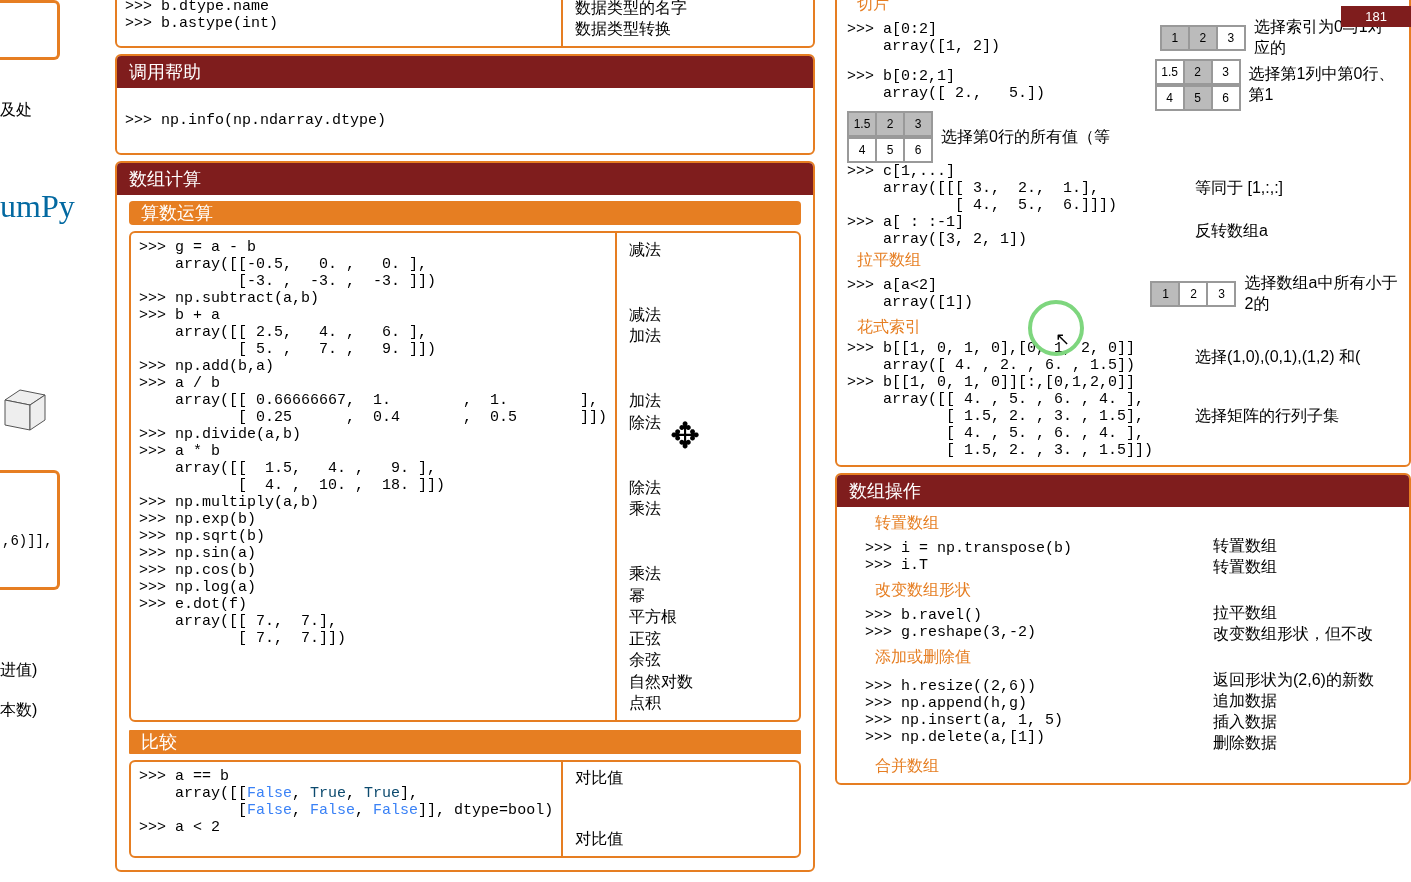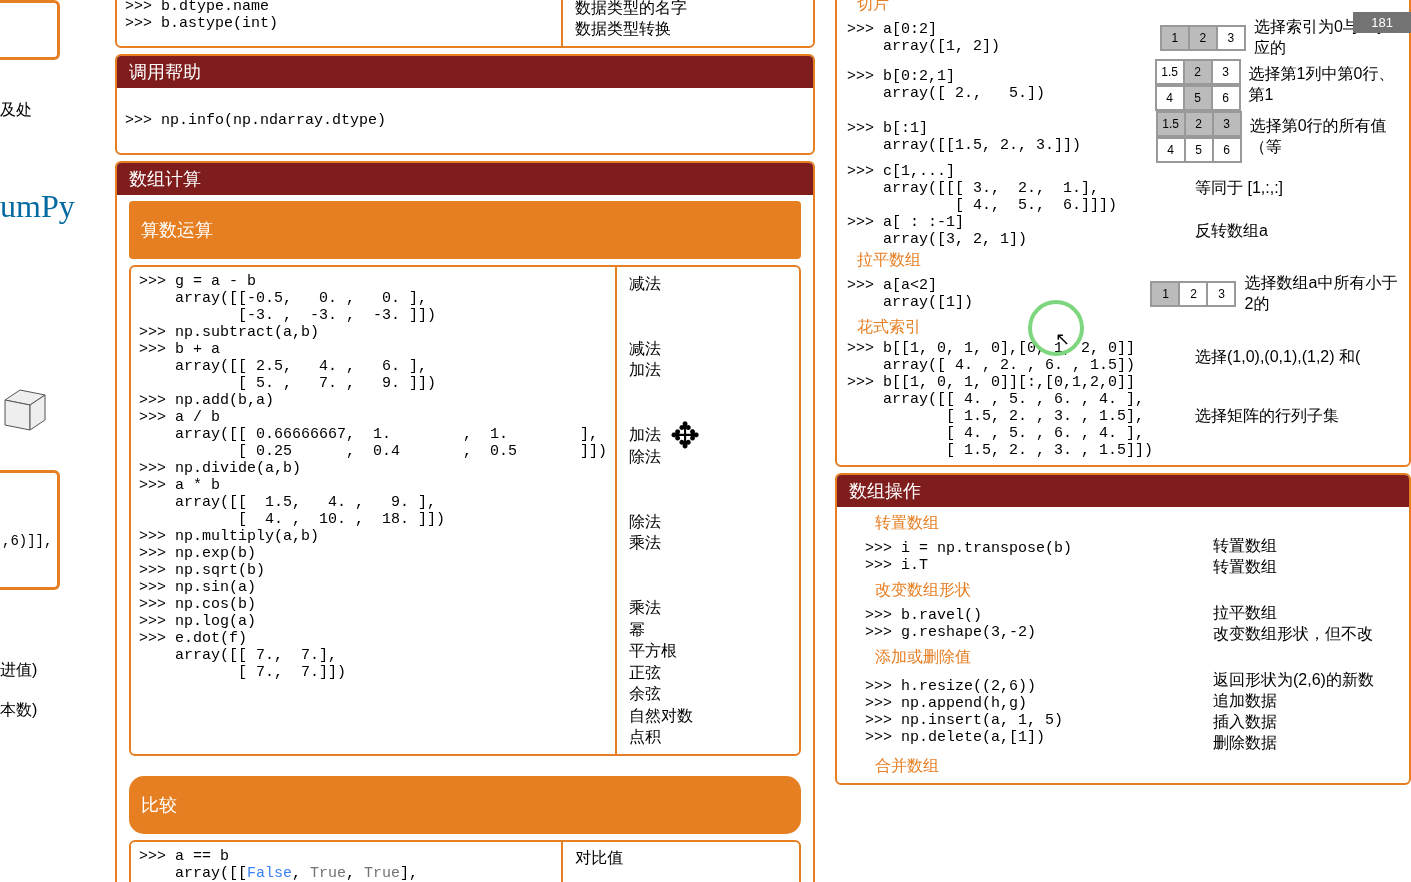--- a/index.html
+++ b/index.html
@@ -1,40 +1,40 @@
 <!DOCTYPE html>
 <html><head>
 <meta charset="utf-8">
 <style>
 *{box-sizing:border-box;margin:0;padding:0}
 body{font-family:Arial,sans-serif;font-size:14px;background:#fff;width:1411px;height:882px;overflow:hidden;position:relative}
 .code{font-family:'Courier New',monospace;font-size:15px;white-space:pre}
 .orange-box{border:2px solid #e67e22;border-radius:6px;margin:6px 0;background:#fff}
-.orange-header{background:#e67e22;color:#fff;padding:17px 12px;font-size:18px;font-weight:normal}
+.orange-header{background:#e67e22;color:#fff;padding:0 12px;font-size:18px;font-weight:normal}
 .orange-header-round{background:#7f1d1d;color:#fff;padding:4px 12px;font-size:18px;border-radius:4px 4px 0 0}
 .sub-header{color:#e67e22;font-size:16px;padding:2px 10px}
 .two-col{display:flex}
 .two-col>div:first-child{flex:1;border-right:2px solid #e67e22;padding:6px 8px}
 .two-col>div:last-child{width:250px;padding:6px 12px;font-size:16px}
 .left-frag{position:absolute;left:0;top:0;width:60px;height:774px}
 .left-frag .txt{position:absolute;font-size:16px}
 .numpy{position:absolute;left:0;top:188px;color:#0369a1;font-size:32px;font-family:Georgia,serif}
 .left-edge{position:absolute;border-right:3px solid #e67e22;border-top:3px solid #e67e22;border-bottom:3px solid #e67e22;border-radius:0 6px 6px 0;background:#fff}
 .main-col{position:absolute;left:115px;top:0;width:700px}
 .right-col{position:absolute;left:835px;top:0;width:576px}
 .grid-box{display:inline-flex;border:1px solid #999;vertical-align:middle}
 .grid-cell{width:28px;height:24px;border:1px solid #999;display:flex;align-items:center;justify-content:center;font-size:12px;background:#fff}
 .grid-cell.hl{background:#bbb}
 .right-desc{font-size:16px}
 .kw-false{color:#3b82f6}
-.kw-true{color:#737373}
+.kw-true{color:#0c4a6e}
 .cursor-circle{position:absolute;left:1028px;top:300px;width:56px;height:56px;border:4px solid #7ed67e;border-radius:50%;pointer-events:none}
 .cursor-arrow{position:absolute;left:1055px;top:328px;font-size:18px;pointer-events:none}
 .move-icon{position:absolute;left:670px;top:415px;font-size:36px;pointer-events:none}
-.badge{position:absolute;right:0;top:12px;background:#737373;color:#fff;padding:3px 18px;font-size:13px}
+.badge{position:absolute;right:0;top:6px;background:#7f1d1d;color:#fff;padding:3px 24px;font-size:13px}
 .flex-row{display:flex;align-items:center;gap:8px}
 .rcol-left{width:340px}
 .cube{position:absolute;left:0;top:380px;width:50px;height:60px}
 </style>
 </head>
 <body>
 
 <div class="left-frag">
   <div class="left-edge" style="top:0;left:0;width:60px;height:60px"></div>
   <div class="txt" style="top:100px;left:0">及处</div>
@@ -120,21 +120,21 @@
 
 乘法
 幂
 平方根
 正弦
 余弦
 自然对数
 点积</div>
       </div>
 
-      <div class="orange-header" style="border-radius:15px;margin-top:20px">比较</div>
+      <div class="orange-header" style="border-radius:1px;margin-top:8px">比较</div>
       <div class="orange-box two-col">
         <div class="code"><span>&gt;&gt;&gt; a == b</span>
 <span>    array([[</span><span class="kw-false">False</span><span>, </span><span class="kw-true">True</span><span>, </span><span class="kw-true">True</span><span>],</span>
 <span>           [</span><span class="kw-false">False</span><span>, </span><span class="kw-false">False</span><span>, </span><span class="kw-false">False</span><span>]], dtype=bool)</span>
 <span>&gt;&gt;&gt; a &lt; 2</span></div>
         <div>
           <div>对比值</div>
           <div style="margin-top:40px">对比值</div>
         </div>
       </div>
@@ -173,22 +173,20 @@
         <div class="grid-box">
             <div class="grid-cell">4</div>
             <div class="grid-cell hl">5</div>
             <div class="grid-cell">6</div>
           </div>
       </div>
       <div class="right-desc">选择第1列中第0行、第1</div>
     </div>
 
     <div class="flex-row">
-      <div class="code rcol-left">&gt;&gt;&gt; b[:1]
-    array([[1.5, 2., 3.]])</div>
       <div>
         <div class="grid-box">
             <div class="grid-cell hl">1.5</div>
             <div class="grid-cell hl">2</div>
             <div class="grid-cell hl">3</div>
           </div><br>
         <div class="grid-box">
             <div class="grid-cell">4</div>
             <div class="grid-cell">5</div>
             <div class="grid-cell">6</div>

